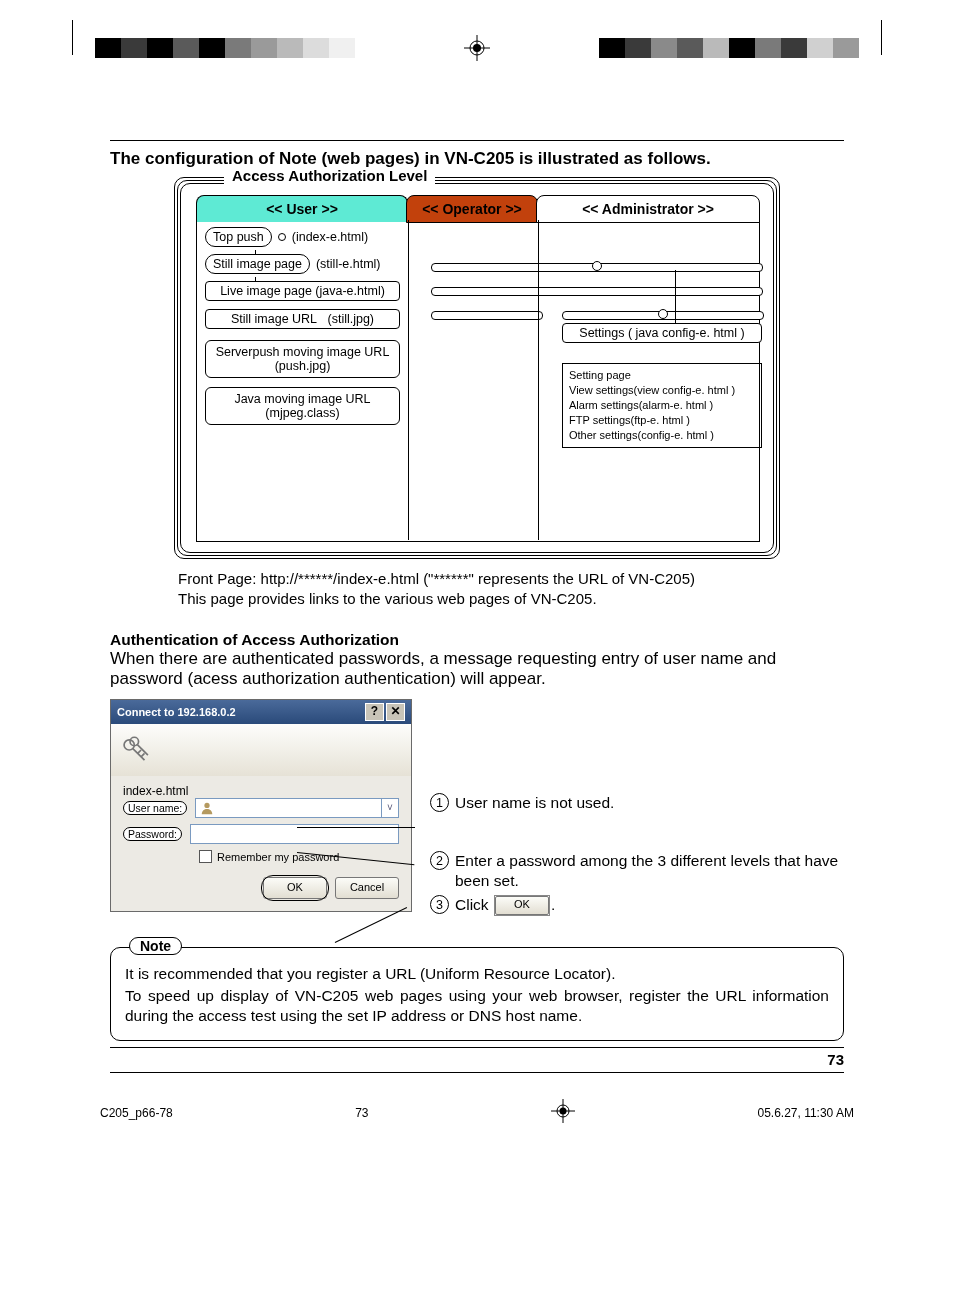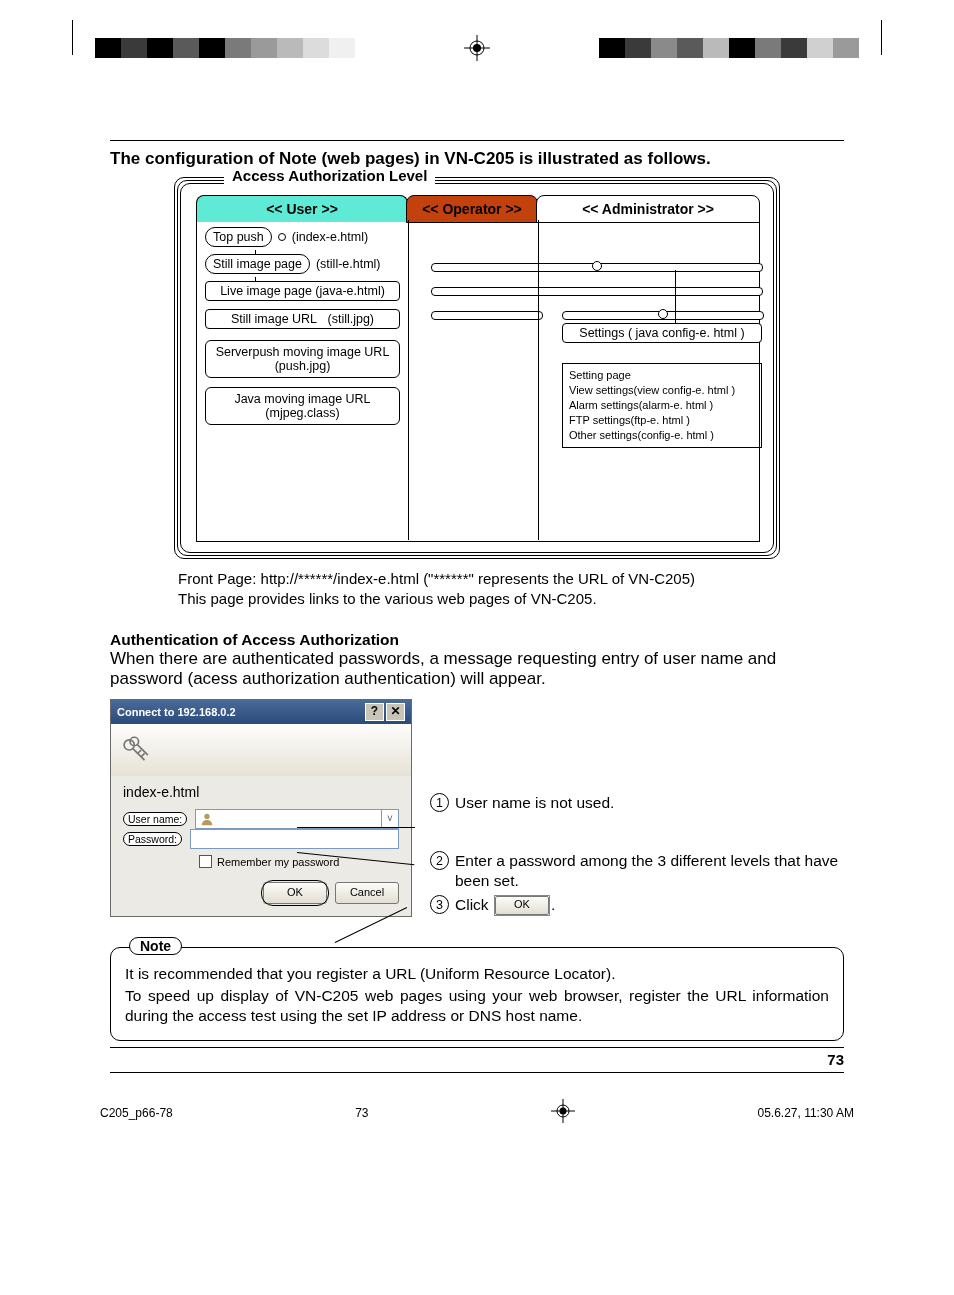--- a/index.html
+++ b/index.html
@@ -153,22 +153,22 @@
   .dlg-title .btns { display:flex; gap:2px; }
   .tbtn { width:17px;height:16px;border:1px solid #fff;background:#c8c4b8;color:#000;font-size:12px;line-height:14px;text-align:center;}
   .dlg-banner {
     height:52px;
     background:linear-gradient(#fdfdfb,#e6e2d6);
     display:flex; align-items:center;
     padding-left:8px;
   }
   .key-icon { width:34px;height:34px; }
   .dlg-body { padding:8px 12px 12px 12px; }
-  .dlg-realm { font-size:14px; margin-bottom:9px; }
-  .dlg-field { display:flex; align-items:center; gap:8px; }
+  .dlg-realm { font-size:12px; margin-bottom:0; }
+  .dlg-field { display:flex; align-items:center; gap:8px; margin-bottom:6px; }
   .dlg-field .circled-label { border:1px solid #000; border-radius:10px; padding:0 4px; font-size:10.5px; background:#fff;}
   .dlg-input {
     flex:1; height:18px; border:1px solid #7a9ac0; background:#fff;
     display:flex; align-items:center; padding:0 4px; gap:4px;
     position:relative;
   }
   .dlg-input .dd { position:absolute; right:0; top:0; bottom:0; width:16px; border-left:1px solid #7a9ac0; text-align:center; font-size:10px; color:#557; line-height:18px;}
   .avatar-icon { width:14px;height:14px; }
   .dlg-chk { display:flex; align-items:center; gap:5px; margin:6px 0 14px 76px; font-size:11px;}
   .chkbox { width:11px;height:11px;border:1px solid #555;background:#fff;}

